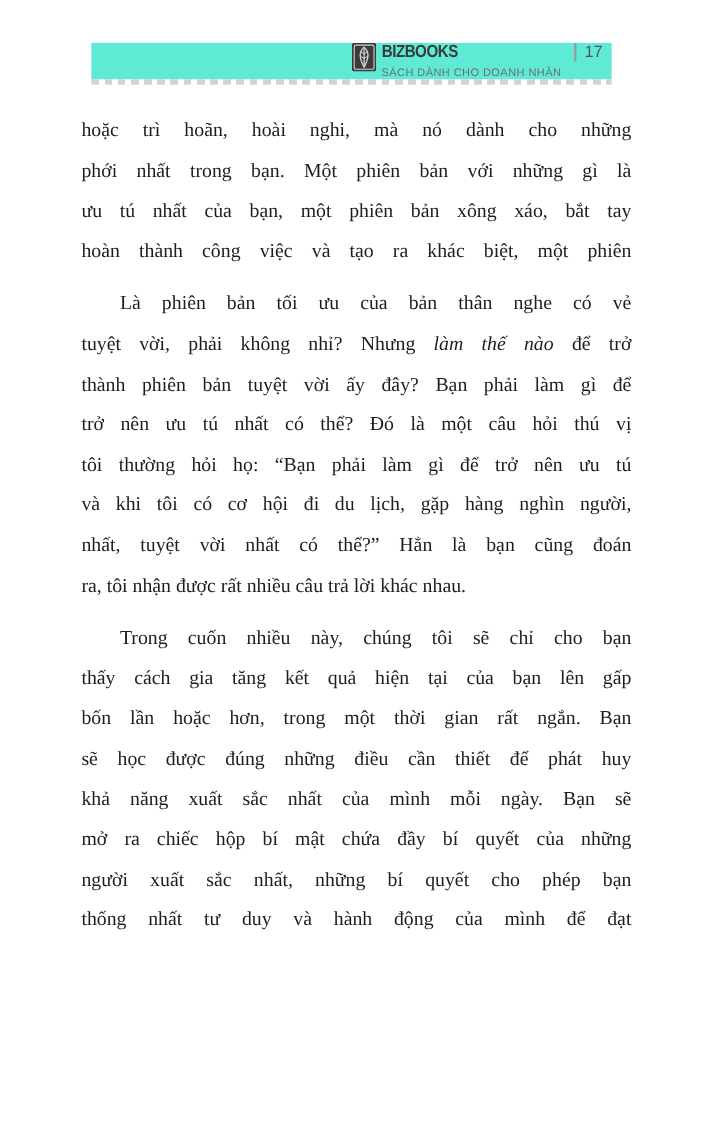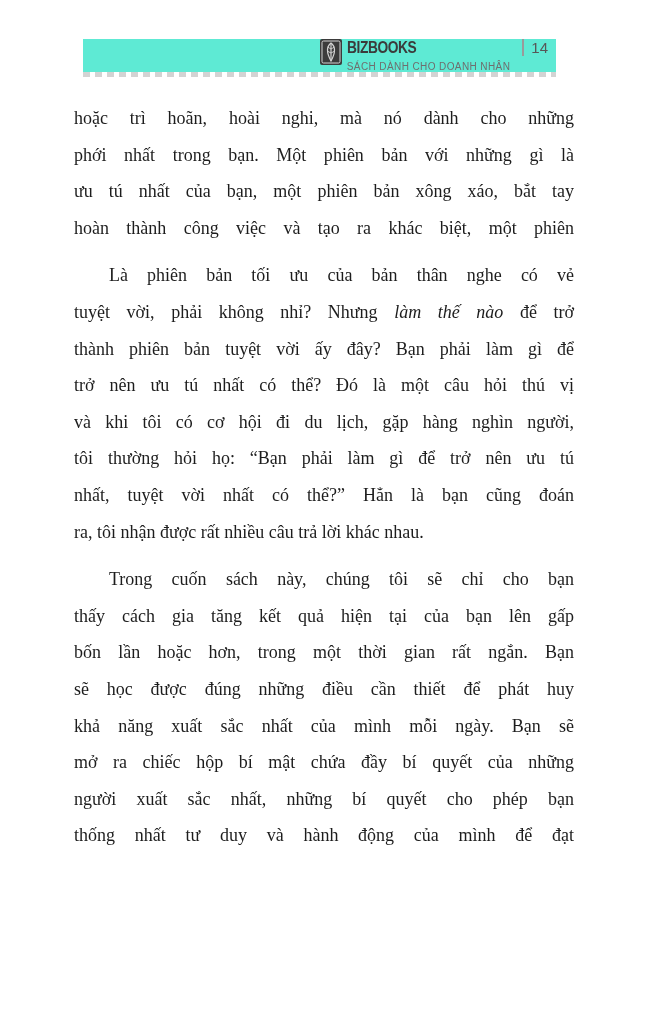--- a/index.html
+++ b/index.html
@@ -124,43 +124,43 @@
       </svg>
     </span>
     <span class="brand-block">
       <span class="brand-name">BIZBOOKS</span>
       <span class="brand-tagline-wrap">
         <span class="brand-tagline">SÁCH DÀNH CHO DOANH NHÂN</span>
       </span>
     </span>
   </div>
   <span class="header-separator"></span>
-  <span class="page-number">14</span>
+  <span class="page-number">17</span>
 </div>
 <div class="header-teeth"></div>
 
 <div class="page-body">
     <div class="paragraph">
       <div class="line"><span>hoặc trì hoãn, hoài nghi, mà nó dành cho những</span></div>
       <div class="line"><span>phới nhất trong bạn. Một phiên bản với những gì là</span></div>
       <div class="line"><span>ưu tú nhất của bạn, một phiên bản xông xáo, bắt tay</span></div>
       <div class="line"><span>hoàn thành công việc và tạo ra khác biệt, một phiên</span></div>
     </div>
     <div class="paragraph">
       <div class="line indented"><span>Là phiên bản tối ưu của bản thân nghe có vẻ</span></div>
       <div class="line"><span>tuyệt vời, phải không nhỉ? Nhưng </span><em>làm thế nào</em><span> để trở</span></div>
       <div class="line"><span>thành phiên bản tuyệt vời ấy đây? Bạn phải làm gì để</span></div>
       <div class="line"><span>trở nên ưu tú nhất có thể? Đó là một câu hỏi thú vị</span></div>
+      <div class="line"><span>tôi thường hỏi họ: “Bạn phải làm gì để trở nên ưu tú</span></div>
       <div class="line"><span>và khi tôi có cơ hội đi du lịch, gặp hàng nghìn người,</span></div>
-      <div class="line"><span>tôi thường hỏi họ: “Bạn phải làm gì để trở nên ưu tú</span></div>
       <div class="line"><span>nhất, tuyệt vời nhất có thể?” Hẳn là bạn cũng đoán</span></div>
       <div class="line last-line"><span>ra, tôi nhận được rất nhiều câu trả lời khác nhau.</span></div>
     </div>
     <div class="paragraph">
-      <div class="line indented"><span>Trong cuốn sách này, chúng tôi sẽ chỉ cho bạn</span></div>
+      <div class="line indented"><span>Trong cuốn nhiều này, chúng tôi sẽ chỉ cho bạn</span></div>
       <div class="line"><span>thấy cách gia tăng kết quả hiện tại của bạn lên gấp</span></div>
       <div class="line"><span>bốn lần hoặc hơn, trong một thời gian rất ngắn. Bạn</span></div>
       <div class="line"><span>sẽ học được đúng những điều cần thiết để phát huy</span></div>
       <div class="line"><span>khả năng xuất sắc nhất của mình mỗi ngày. Bạn sẽ</span></div>
       <div class="line"><span>mở ra chiếc hộp bí mật chứa đầy bí quyết của những</span></div>
       <div class="line"><span>người xuất sắc nhất, những bí quyết cho phép bạn</span></div>
       <div class="line"><span>thống nhất tư duy và hành động của mình để đạt</span></div>
     </div>
   </div>
 

